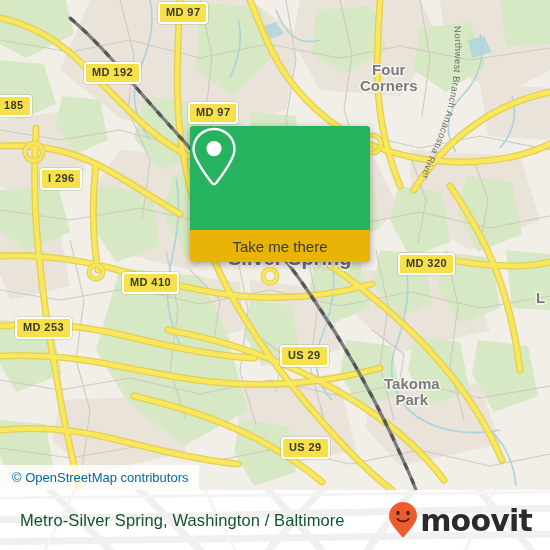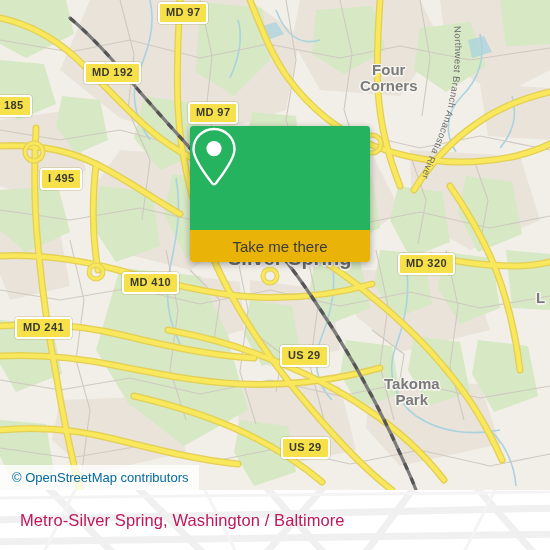--- a/index.html
+++ b/index.html
@@ -122,21 +122,21 @@
   }
   #bottombar-inner {
     position: relative;
     width: 100%; height: 100%;
     display: flex;
     align-items: center;
     justify-content: space-between;
     padding: 0 18px 0 20px;
   }
   #page-title {
-    color: #be185d;
+    color: #14532d;
     font-size: 16.5px;
     letter-spacing: .1px;
     font-family: "Liberation Sans", sans-serif;
   }
   #brand { display: flex; align-items: center; gap: 2px; }
   #brand-wordmark {
     color: #2b2b2b;
     font-size: 30px;
     font-weight: bold;
     letter-spacing: -0.8px;
@@ -313,23 +313,23 @@
       <text class="riverlabel" fill="#6b6b6b" font-size="9.5" letter-spacing="0.4">
         <textPath href="#riverpath" startOffset="4%" id="river-textpath">Northwest Branch Anacostia River</textPath>
       </text>
     </svg>
 
     <div id="shield-layer">
         <div class="shield" style="left: 158px; top: 2px;">MD 97</div>
         <div class="shield" style="left: 84px; top: 62px;">MD 192</div>
         <div class="shield" style="left: 188px; top: 102px;">MD 97</div>
         <div class="shield" style="left: -4px; top: 95px;">185</div>
-        <div class="shield" style="left: 40px; top: 168px;">I 495</div>
+        <div class="shield" style="left: 40px; top: 168px;">I 296</div>
         <div class="shield" style="left: 122px; top: 272px; text-align: center;">MD 410</div>
-        <div class="shield" style="left: 15px; top: 317px;">MD 241</div>
+        <div class="shield" style="left: 15px; top: 317px;">MD 253</div>
         <div class="shield" style="left: 398px; top: 253px;">MD 320</div>
         <div class="shield" style="left: 280px; top: 345px;">US 29</div>
         <div class="shield" style="left: 281px; top: 437px;">US 29</div>
       </div>
 
     <div id="place-layer">
         <div class="place" style="left: 360px; top: 62px;">Four
 Corners</div>
         <div class="place big" style="left: 228px; top: 248px;">Silver Spring</div>
         <div class="place" style="left: 384px; top: 376px;">Takoma
@@ -370,16 +370,25 @@
       <g stroke="#f4f4f4" fill="none" stroke-width="3">
         <path d="M0,8 L550,2"></path>
         <path d="M80,-10 L40,70"></path>
         <path d="M200,-10 L240,70"></path>
         <path d="M500,-10 L460,70"></path>
       </g>
     </svg>
 
     <div id="bottombar-inner">
       <div id="page-title">Metro-Silver Spring, Washington / Baltimore</div>
+      <div id="brand">
+        <svg width="30" height="38" viewBox="0 0 30 38">
+          <path d="M15 1 C7.3 1 1 7.3 1 15 C1 22.6 11 31.5 13.8 35.6 C14.4 36.4 15.6 36.4 16.2 35.6 C19 31.5 29 22.6 29 15 C29 7.3 22.7 1 15 1 Z" fill="#ee5b2b"></path>
+          <ellipse cx="10" cy="12" rx="1.7" ry="2.2" fill="#3a2a20"></ellipse>
+          <ellipse cx="20" cy="12" rx="1.7" ry="2.2" fill="#3a2a20"></ellipse>
+          <path d="M9.5 18 C11.8 21.2 18.2 21.2 20.5 18" stroke="#3a2a20" stroke-width="1.9" fill="none" stroke-linecap="round"></path>
+        </svg>
+        <span id="brand-wordmark">moovit</span>
+      </div>
     </div>
   </div>
 
 </div>
 
 </body></html>

